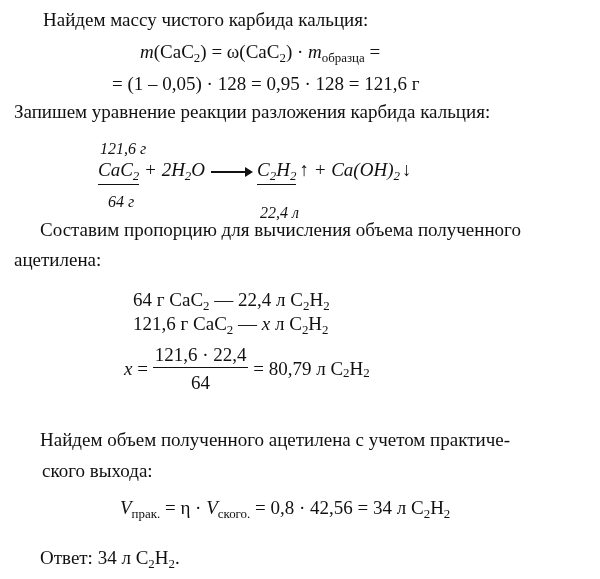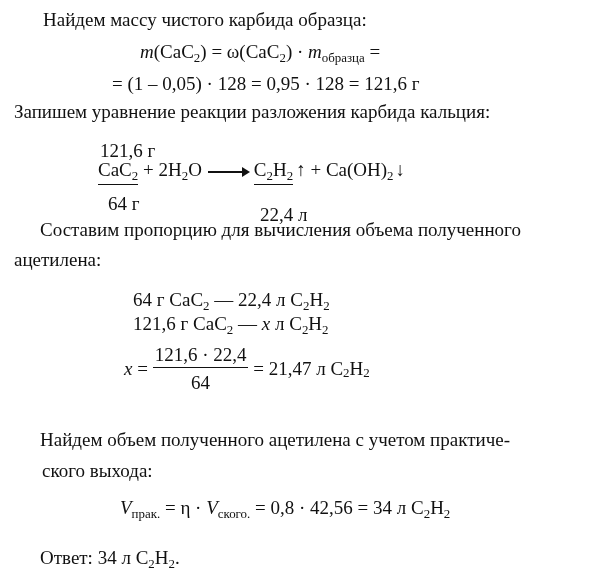--- a/index.html
+++ b/index.html
@@ -9,58 +9,58 @@
     font-size:19px; position:relative; overflow:hidden;
   }
   .abs { position:absolute; white-space:nowrap; line-height:1; }
   .it { font-style:italic; }
   sub { font-size:0.68em; vertical-align:-0.3em; line-height:0; }
   .frac { display:inline-block; vertical-align:middle; text-align:center; }
   .frac .num { display:block; padding:0 2px 3px; border-bottom:1.2px solid #111; }
   .frac .den { display:block; padding-top:5px; }
   .uline { display:inline-block; position:relative; }
   .uline::after { content:""; position:absolute; left:0; right:0; bottom:-6px; border-bottom:1.2px solid #111; }
-  .anno { position:absolute; font-size:19px; white-space:nowrap; }
+  .anno { position:absolute; font-size:16px; white-space:nowrap;font-style:italic; }
   .arrow { display:inline-block; width:40px; height:2px; background:#111; position:relative; vertical-align:middle; margin:0 6px; }
   .arrow::after { content:""; position:absolute; right:-2px; top:-4px; border-left:8px solid #111; border-top:5px solid transparent; border-bottom:5px solid transparent; }
 </style>
 </head>
 <body>
 
-<div class="abs" style="left:43px; top:10px;">Найдем массу чистого карбида образца:</div>
+<div class="abs" style="left:43px; top:10px;">Найдем массу чистого карбида кальция:</div>
 
 <div class="abs" style="left:140px; top:42px;">
   <span class="it">m</span><span>(CaC</span><sub>2</sub><span>)</span><span> = ω(CaC</span><sub>2</sub><span>) · </span><span class="it">m</span><sub>образца</sub><span> =</span>
 </div>
 
 <div class="abs" style="left:112px; top:74px;">= (1 – 0,05) · 128 = 0,95 · 128 = 121,6 г</div>
 
 <div class="abs" style="left:14px; top:102px;">Запишем уравнение реакции разложения карбида кальция:</div>
 
 <div>
   <div class="anno" style="left:100px; top:140px;">121,6 г</div>
   <div class="anno" style="left:108px; top:193px;">64 г</div>
   <div class="anno" style="left:260px; top:193px;margin-top:11px;">22,4 л</div>
-  <div class="abs" style="left:98px; top:160px;">
+  <div class="abs" style="left:98px; top:160px;font-style:italic;">
     <span class="uline"><span>CaC</span><sub>2</sub></span><span> + 2H</span><sub>2</sub><span>O</span><span class="arrow"></span><span class="uline"><span>C</span><sub>2</sub><span>H</span><sub>2</sub></span><span style="margin-left:3px">↑</span><span> + Ca(OH)</span><sub>2</sub><span style="margin-left:2px">↓</span>
   </div>
 </div>
 
 <div class="abs" style="left:40px; top:220px;">Составим пропорцию для вычисления объема полученного</div>
 <div class="abs" style="left:14px; top:250px;">ацетилена:</div>
 
 <div class="abs" style="left:133px; top:290px;">
   <span>64 г CaC</span><sub>2</sub><span> — 22,4 л C</span><sub>2</sub><span>H</span><sub>2</sub>
 </div>
 <div class="abs" style="left:133px; top:314px;">
   <span>121,6 г CaC</span><sub>2</sub><span> — </span><span class="it">x</span><span> л C</span><sub>2</sub><span>H</span><sub>2</sub>
 </div>
 
 <div class="abs" style="left:124px; top:345px;">
-  <span class="it" style="vertical-align:middle">x</span><span style="vertical-align:middle"> = </span><span class="frac"><span class="num">121,6 · 22,4</span><span class="den">64</span></span><span style="vertical-align:middle"> = 21,47 л C</span><sub>2</sub><span style="vertical-align:middle">H</span><sub>2</sub>
+  <span class="it" style="vertical-align:middle">x</span><span style="vertical-align:middle"> = </span><span class="frac"><span class="num">121,6 · 22,4</span><span class="den">64</span></span><span style="vertical-align:middle"> = 80,79 л C</span><sub>2</sub><span style="vertical-align:middle">H</span><sub>2</sub>
 </div>
 
 <div class="abs" style="left:40px; top:430px;">Найдем объем полученного ацетилена с учетом практиче-</div>
 <div class="abs" style="left:14px; top:461px;margin-left:28px;">ского выхода:</div>
 
 <div class="abs" style="left:120px; top:498px;">
   <span class="it">V</span><sub>прак.</sub><span> = η · </span><span class="it">V</span><sub>ского.</sub><span> = 0,8 · 42,56 = 34 л C</span><sub>2</sub><span>H</span><sub>2</sub>
 </div>
 
 <div class="abs" style="left:40px; top:548px;text-align:center;">

